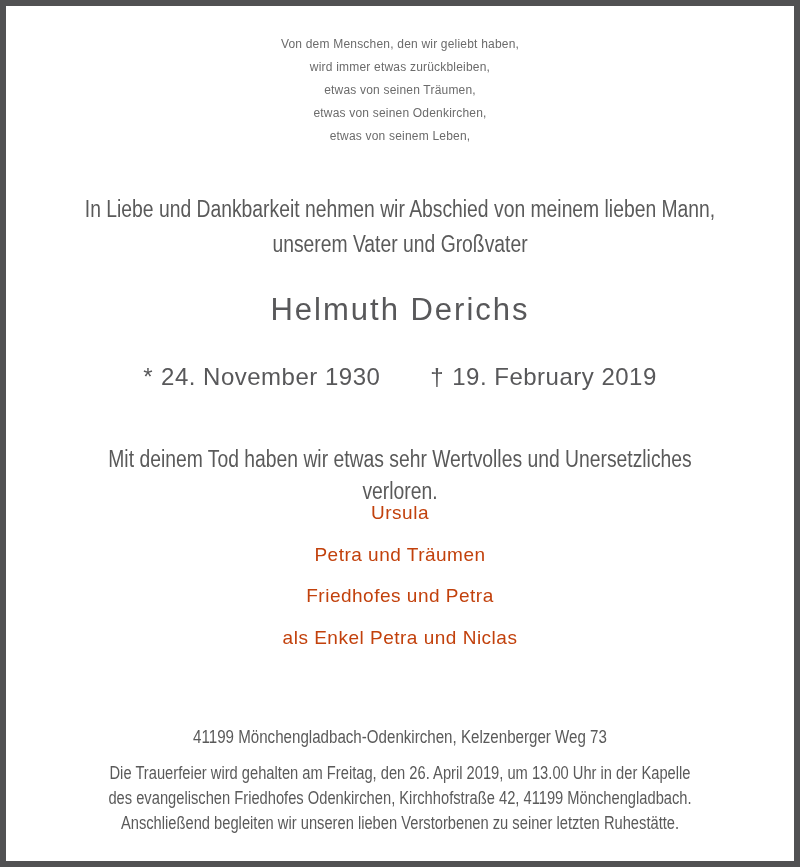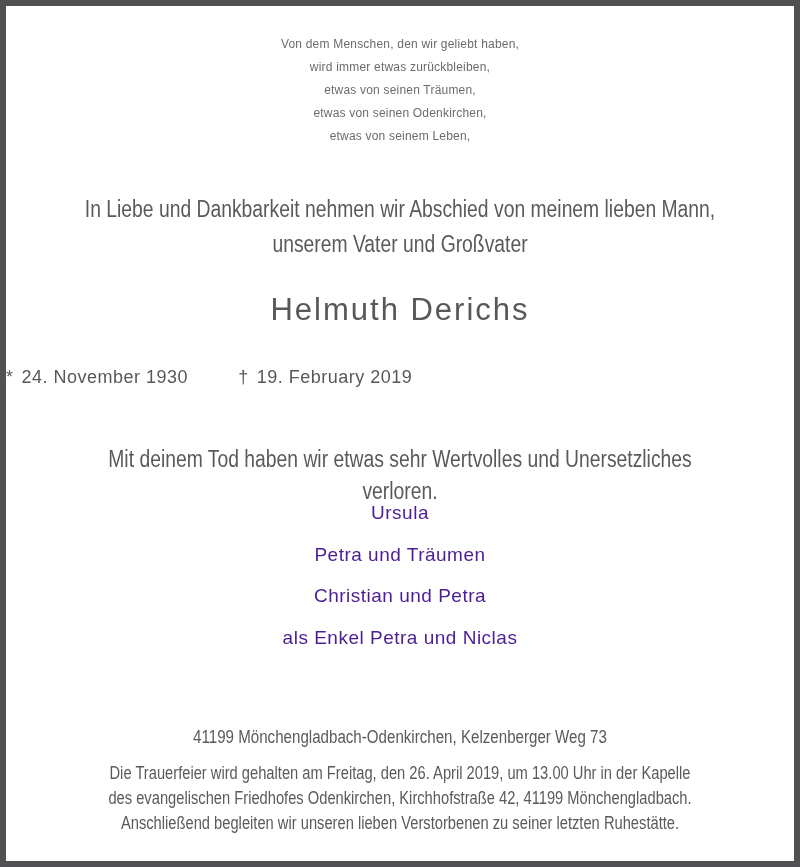--- a/index.html
+++ b/index.html
@@ -53,45 +53,45 @@
     font-size: 31px;
     line-height: 58px;
     font-weight: 300;
     letter-spacing: 2px;
     color: #58585a;
   }
 
   
   .dates {
     top: 355px;
-    font-size: 18px;
+    font-size: 24px;
     line-height: 32px;
     letter-spacing: 0.5px;
     color: #58585a;
     display: flex;
-    justify-content: flex-start;
+    justify-content: center;
     gap: 50px;
   }
   .date-item { white-space: nowrap; }
   .date-symbol { margin-right: 8px; }
 
   
   .mourning {
     top: 437px;
     font-size: 23px;
     line-height: 32px;
     color: #5a5a5a;
   }
 
   
   .family {
     top: 486px;
     font-size: 19px;
     letter-spacing: 0.5px;
-    color: #4c1d95;
+    color: #c2410c;
   }
   .family .line {
     line-height: 41.5px;
   }
 
   
   .address {
     top: 719px;
     font-size: 18px;
     line-height: 25px;
@@ -133,21 +133,21 @@
     <span class="date-item">
       <span class="date-symbol">†</span><span>19. February 2019</span>
     </span>
   </div>
 
   <div class="block mourning condensed">Mit deinem Tod haben wir etwas sehr Wertvolles und Unersetzliches verloren.</div>
 
   <div class="block family">
     <span class="line">Ursula</span>
     <span class="line">Petra und Träumen</span>
-    <span class="line">Christian und Petra</span>
+    <span class="line">Friedhofes und Petra</span>
     <span class="line">als Enkel Petra und Niclas</span>
   </div>
 
   <div class="block address condensed">41199 Mönchengladbach-Odenkirchen, Kelzenberger Weg 73</div>
 
   <div class="block funeral condensed">
     <span class="line">Die Trauerfeier wird gehalten am Freitag, den 26. April 2019, um 13.00 Uhr in der Kapelle</span>
     <span class="line">des evangelischen Friedhofes Odenkirchen, Kirchhofstraße 42, 41199 Mönchengladbach.</span>
     <span class="line">Anschließend begleiten wir unseren lieben Verstorbenen zu seiner letzten Ruhestätte.</span>
   </div>

